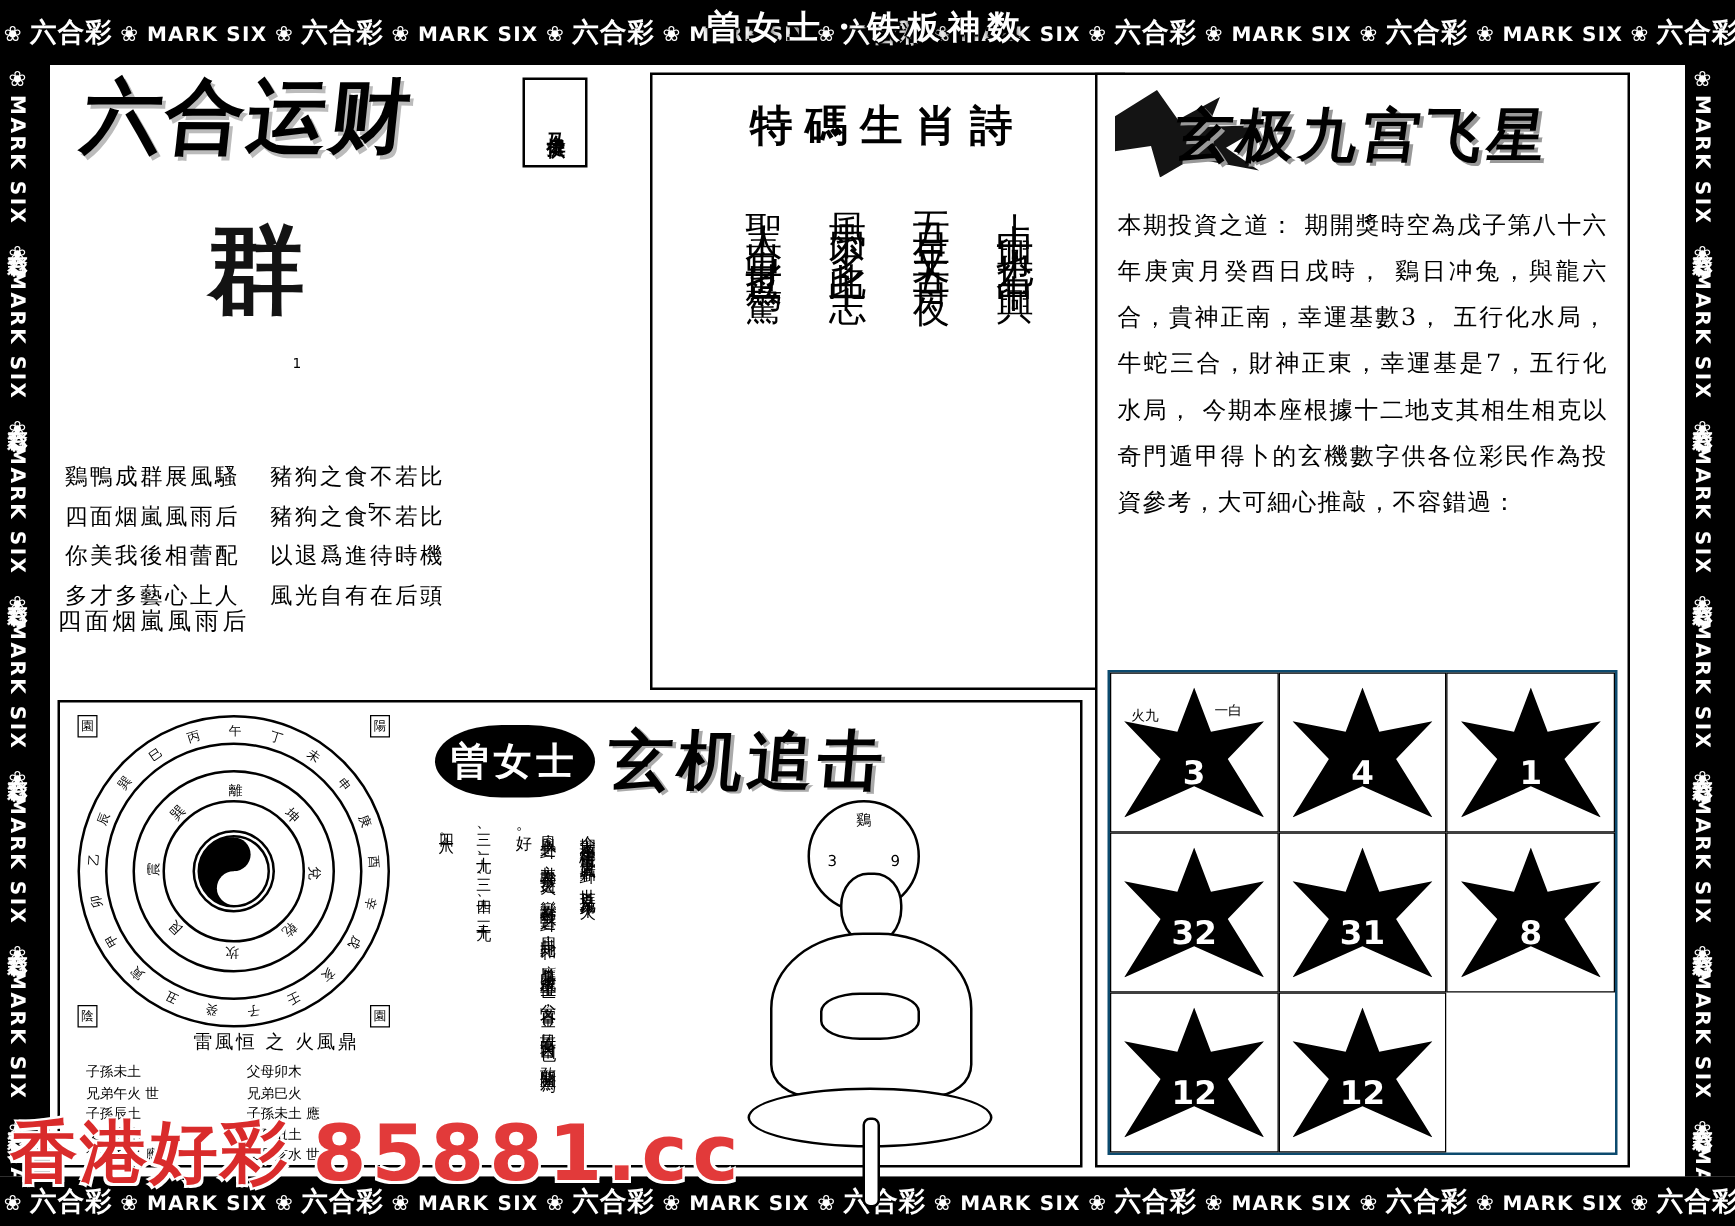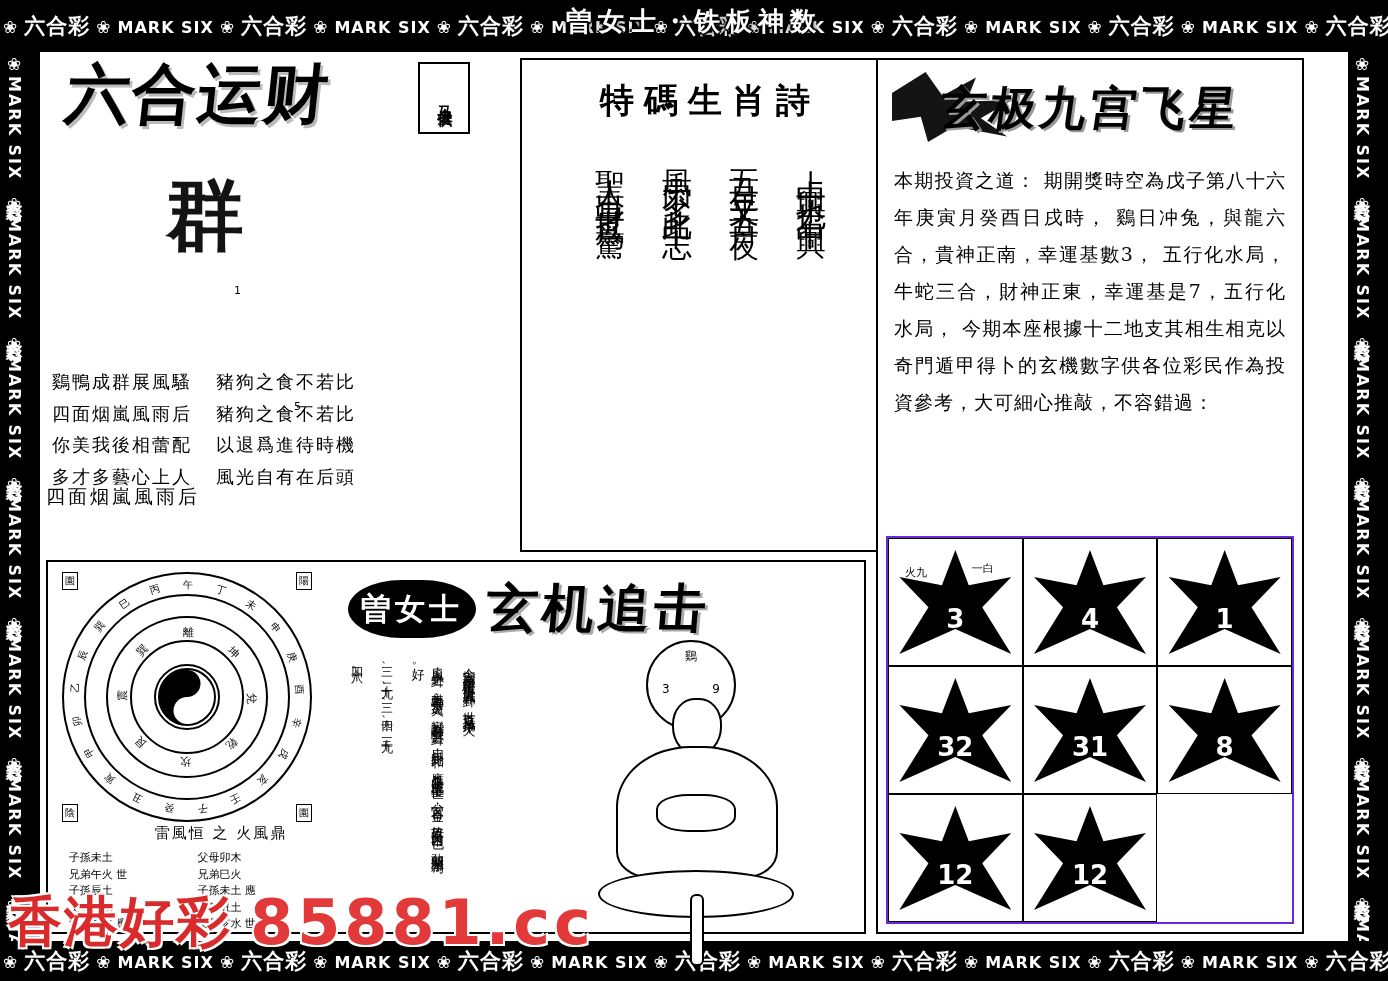--- a/index.html
+++ b/index.html
@@ -141,21 +141,21 @@
   .r-text{
     margin:10px 16px 0 16px;
     font-size:19px;line-height:1.95;letter-spacing:1px;
     text-align:justify;
     font-family:"DejaVu Serif", serif;
   }
   .r-text .issue{float:right;}
   .grid9{
     position:absolute;left:8px;bottom:8px;width:408px;height:388px;
     display:grid;grid-template-columns:repeat(3,1fr);grid-template-rows:repeat(3,1fr);
-    border:2px solid #6d28d9;box-sizing:border-box;
+    border:2px solid #0c4a6e;box-sizing:border-box;
   }
   .cellstar{
     border:1px solid #000;position:relative;display:flex;align-items:center;justify-content:center;
     box-sizing:border-box;
   }
   .star{
     width:112px;height:104px;background:#000;position:relative;
     clip-path:polygon(50% 0%,62% 34%,100% 26%,74% 55%,100% 100%,50% 76%,0 100%,26% 55%,0 26%,38% 34%);
   }
   .star .num{

